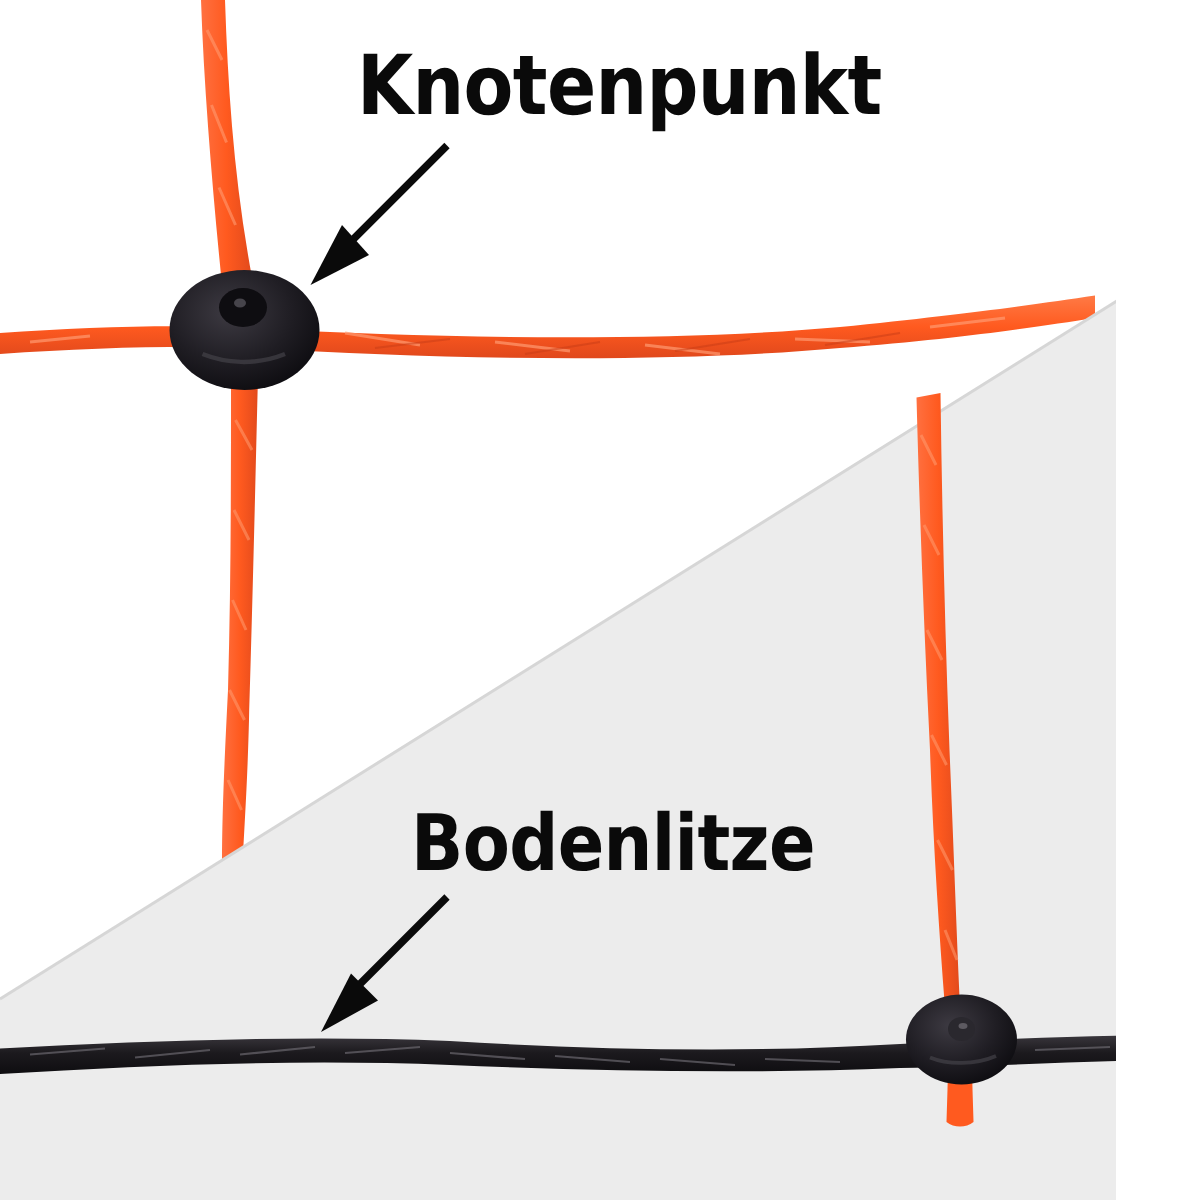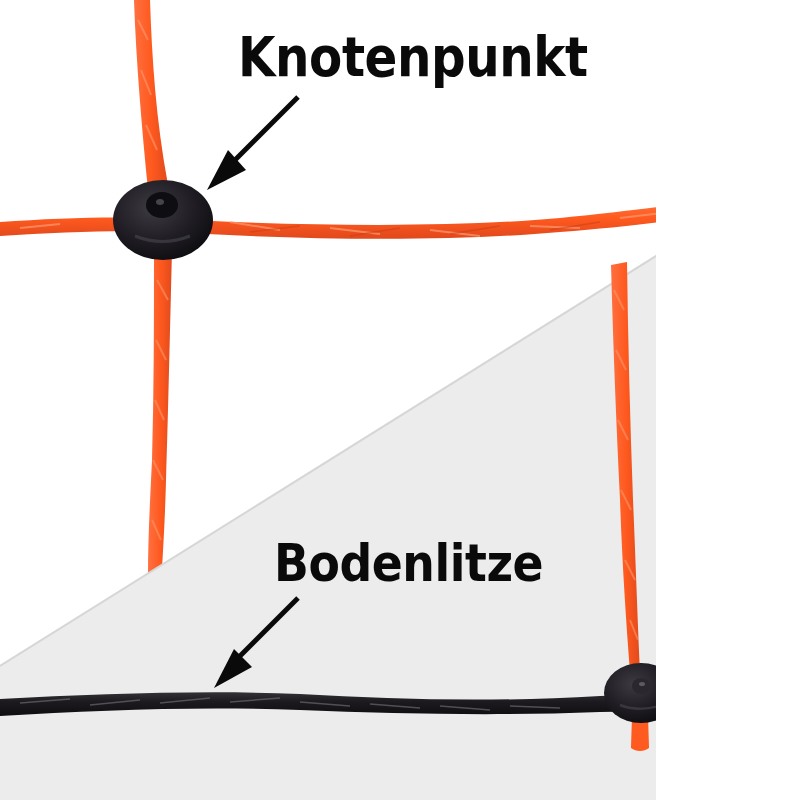--- a/index.html
+++ b/index.html
@@ -5,21 +5,21 @@
     html, body {
       margin: 0;
       padding: 0;
       width: 800px;
       height: 800px;
       overflow: hidden;
       background: #ffffff;
     }
     .canvas {
       position: relative;
-      width: 656px;
+      width: 744px;
       height: 800px;
       overflow: hidden;
       background: #84cc16;
     }
     .scene {
       position: absolute;
       left: 0;
       top: 0;
       width: 800px;
       height: 800px;

